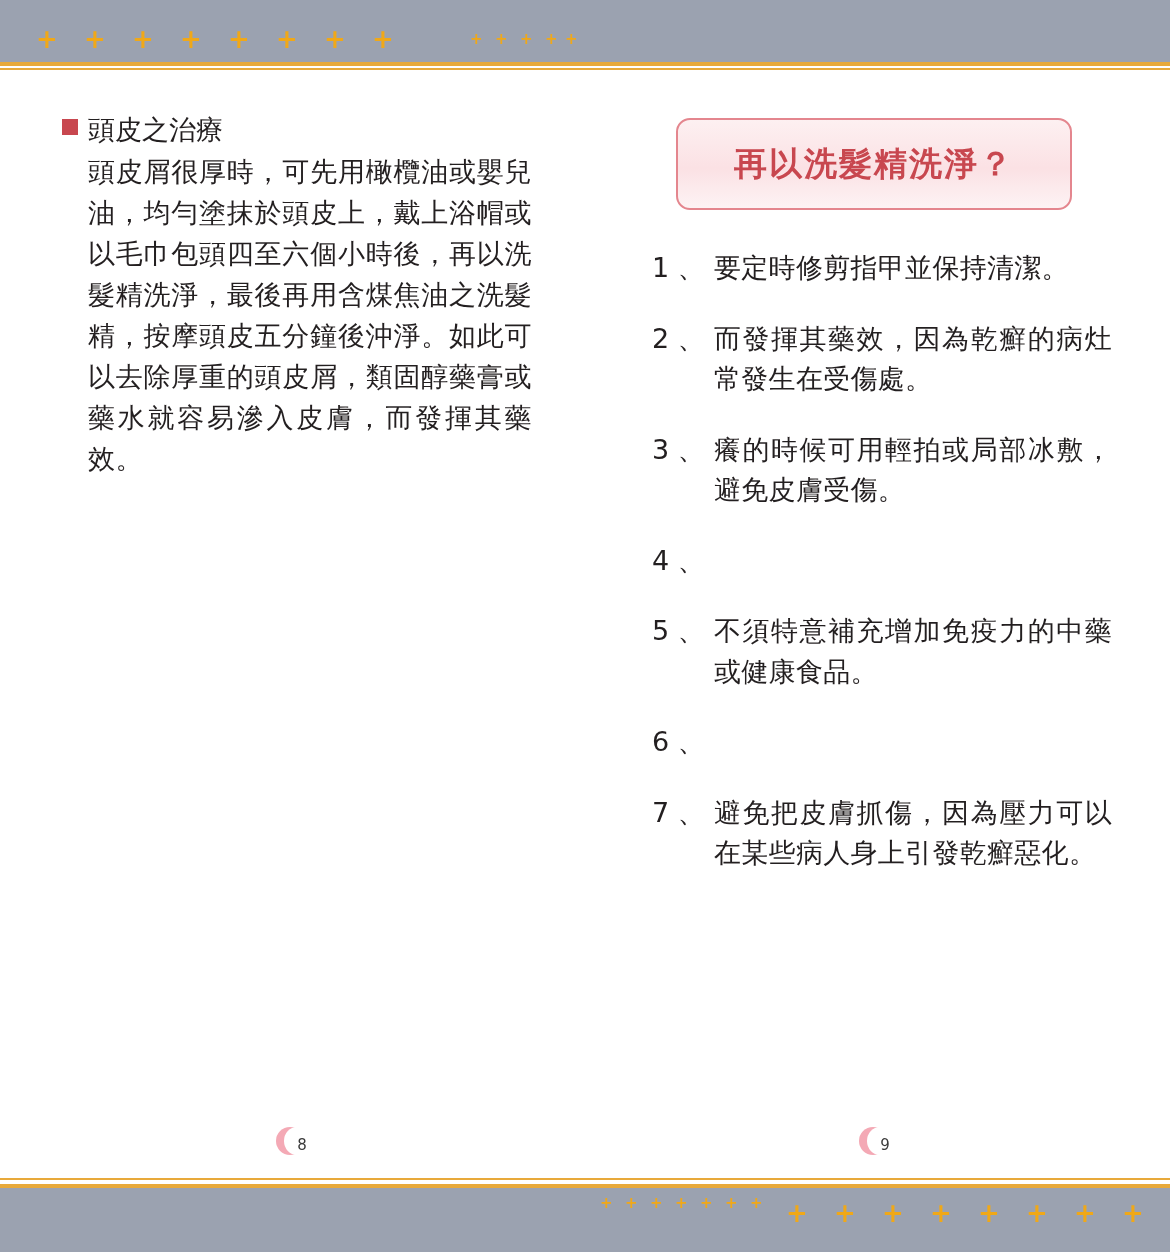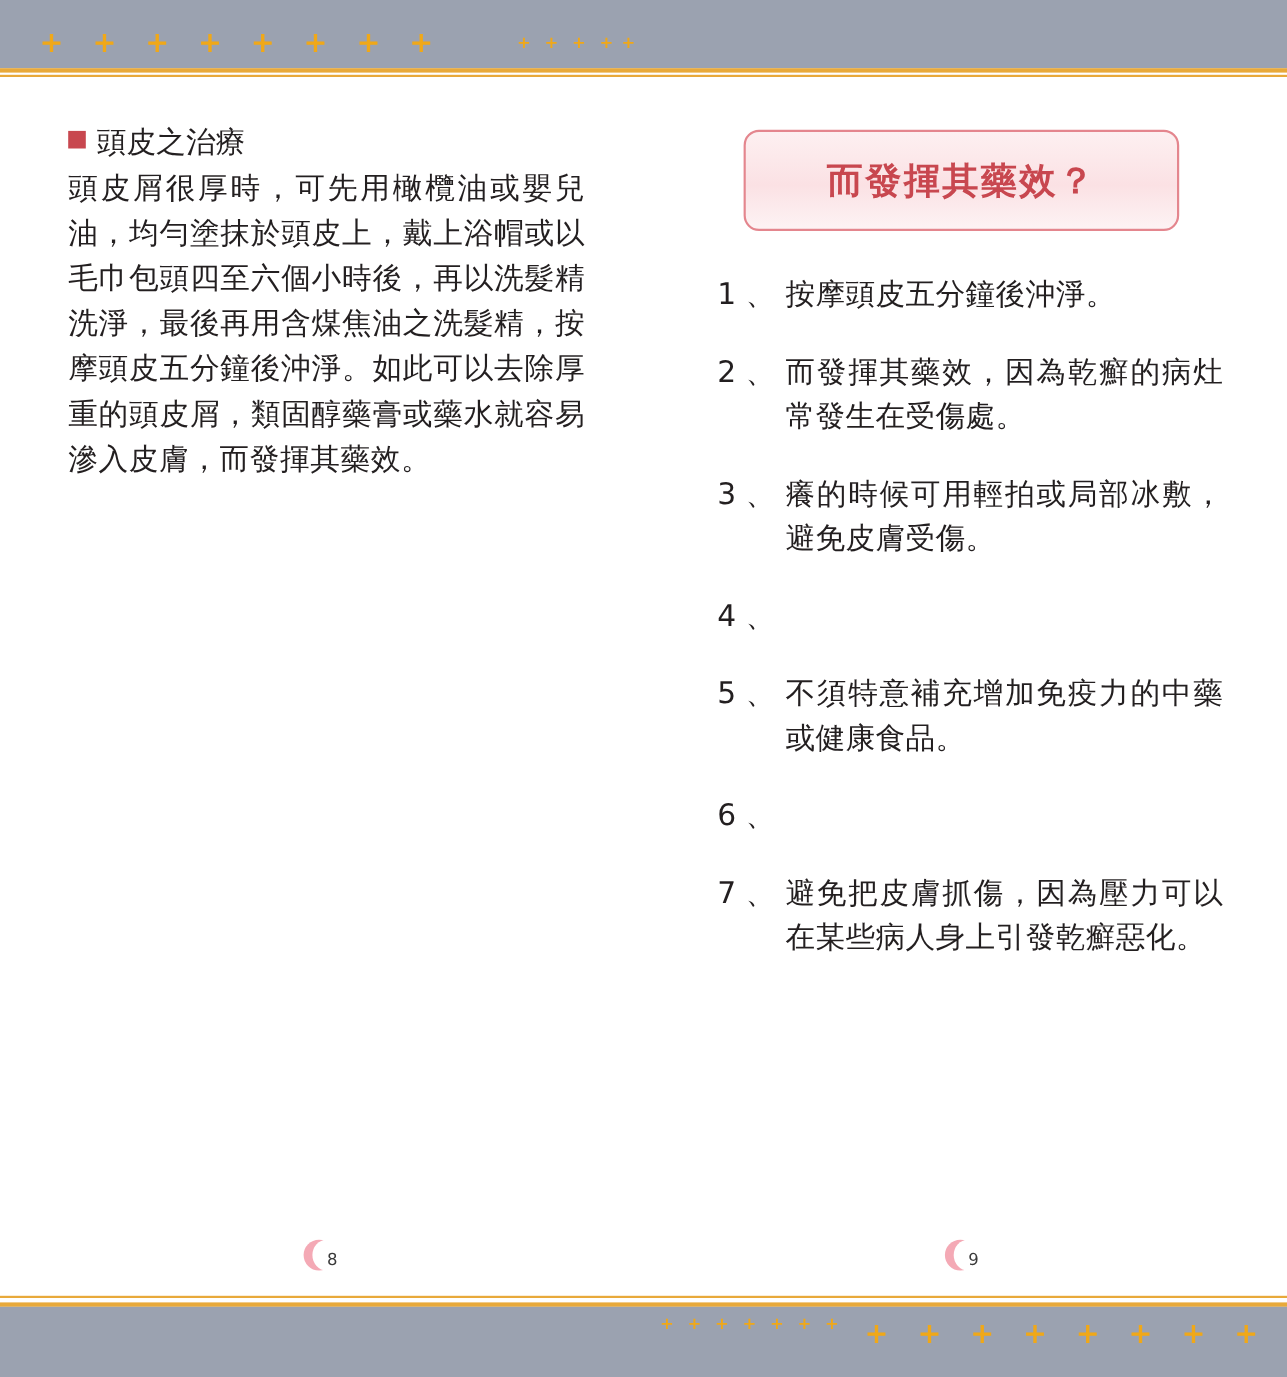--- a/index.html
+++ b/index.html
@@ -95,20 +95,21 @@
     display: inline-block;
     width: 16px;
     height: 16px;
     background: #c8474f;
     margin-top: 9px;
     margin-right: 10px;
     flex: 0 0 auto;
   }
   .left-body {
     margin-top: 2px;
+    margin-left: 26px;
     font-size: 27px;
     color: #231f20;
     line-height: 1.52;
     letter-spacing: 0.5px;
     text-align: justify;
   }
 
   
   .col-right {
     position: absolute;
@@ -220,27 +221,27 @@
   <div class="col-left">
     <div class="bullet-head">
       <span class="bullet-sq"></span>
       <span>頭皮之治療</span>
     </div>
     <div class="left-body">頭皮屑很厚時，可先用橄欖油或嬰兒油，均勻塗抹於頭皮上，戴上浴帽或以毛巾包頭四至六個小時後，再以洗髮精洗淨，最後再用含煤焦油之洗髮精，按摩頭皮五分鐘後沖淨。如此可以去除厚重的頭皮屑，類固醇藥膏或藥水就容易滲入皮膚，而發揮其藥效。</div>
   </div>
 
   <div class="col-right">
     <div class="title-box">
-      <span class="title-text">而發揮其藥效？</span>
+      <span class="title-text">再以洗髮精洗淨？</span>
     </div>
 
     <div class="num-list">
       <div class="num-item">
         <span class="num-marker">1 、</span>
-        <span class="num-text">按摩頭皮五分鐘後沖淨。</span>
+        <span class="num-text">要定時修剪指甲並保持清潔。</span>
       </div>
       <div class="num-item">
         <span class="num-marker">2 、</span>
         <span class="num-text">而發揮其藥效，因為乾癬的病灶常發生在受傷處。</span>
       </div>
       <div class="num-item">
         <span class="num-marker">3 、</span>
         <span class="num-text">癢的時候可用輕拍或局部冰敷，避免皮膚受傷。</span>
       </div>
       <div class="num-item">

